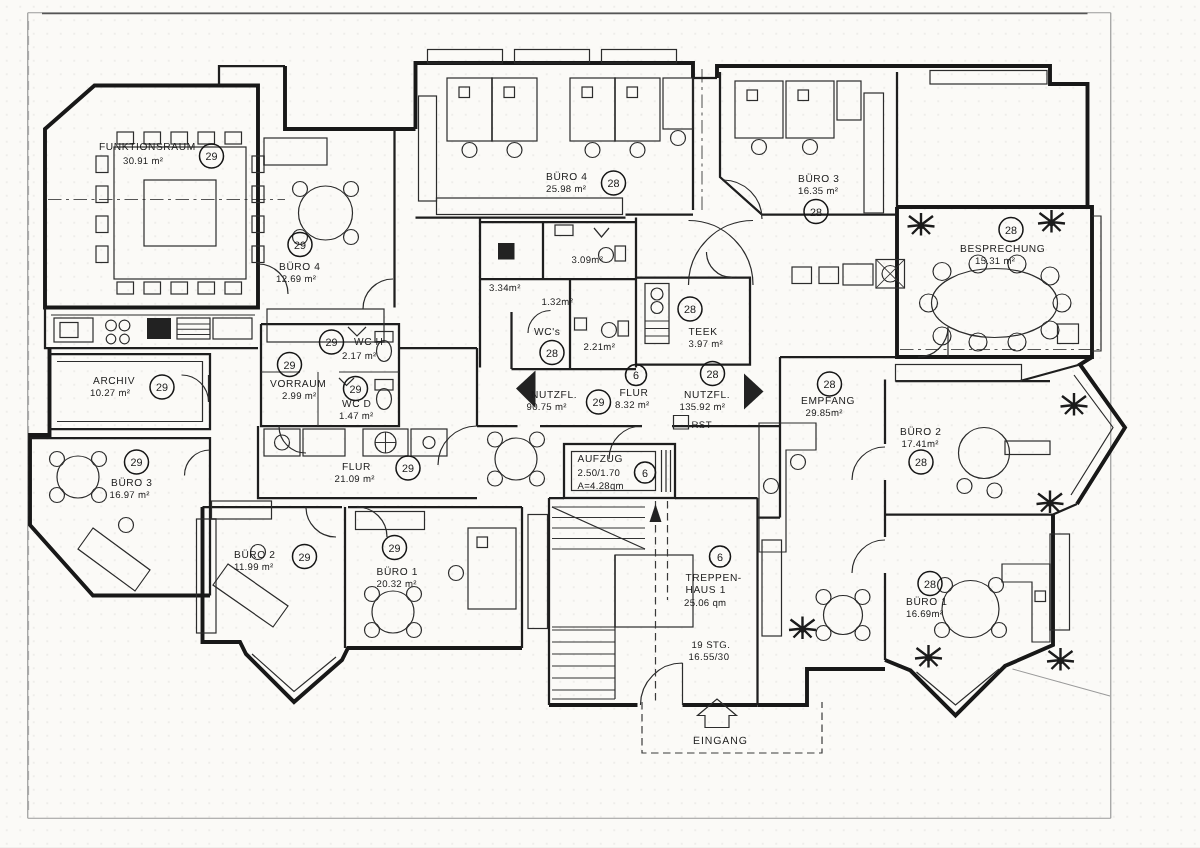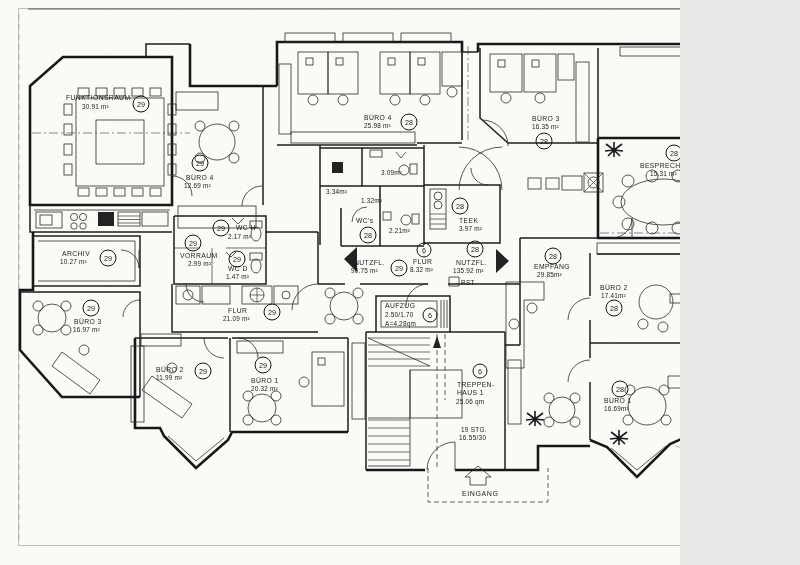--- a/index.html
+++ b/index.html
@@ -1,16 +1,16 @@
 <!DOCTYPE html>
 <html><head>
 <meta charset="utf-8">
 <style>
   html,body{margin:0;padding:0;background:#e8e8e6;}
-  #sheet{position:relative;width:680px;height:565px;background:#fbfaf7;overflow:hidden;
+  #sheet{position:relative;width:800px;height:565px;background:#fbfaf7;overflow:hidden;
     background-image:radial-gradient(rgba(0,0,0,0.05) 0.5px, transparent 0.6px);
     background-size:9px 9px;}
   svg{position:absolute;left:0;top:0;}
   svg text{font-family:"Liberation Sans","DejaVu Sans",sans-serif;fill:#1b1b1b;}
   .rn{font-size:6.8px;letter-spacing:.4px;}
   .ra{font-size:6.4px;letter-spacing:.2px;}
   .bn{font-size:7.2px;text-anchor:middle;}
   .an{font-size:6.4px;letter-spacing:.3px;}
   .w3{stroke:#181818;stroke-width:2.6;fill:none;stroke-linejoin:miter;}
   .w2{stroke:#1e1e1e;stroke-width:1.5;fill:none;}

